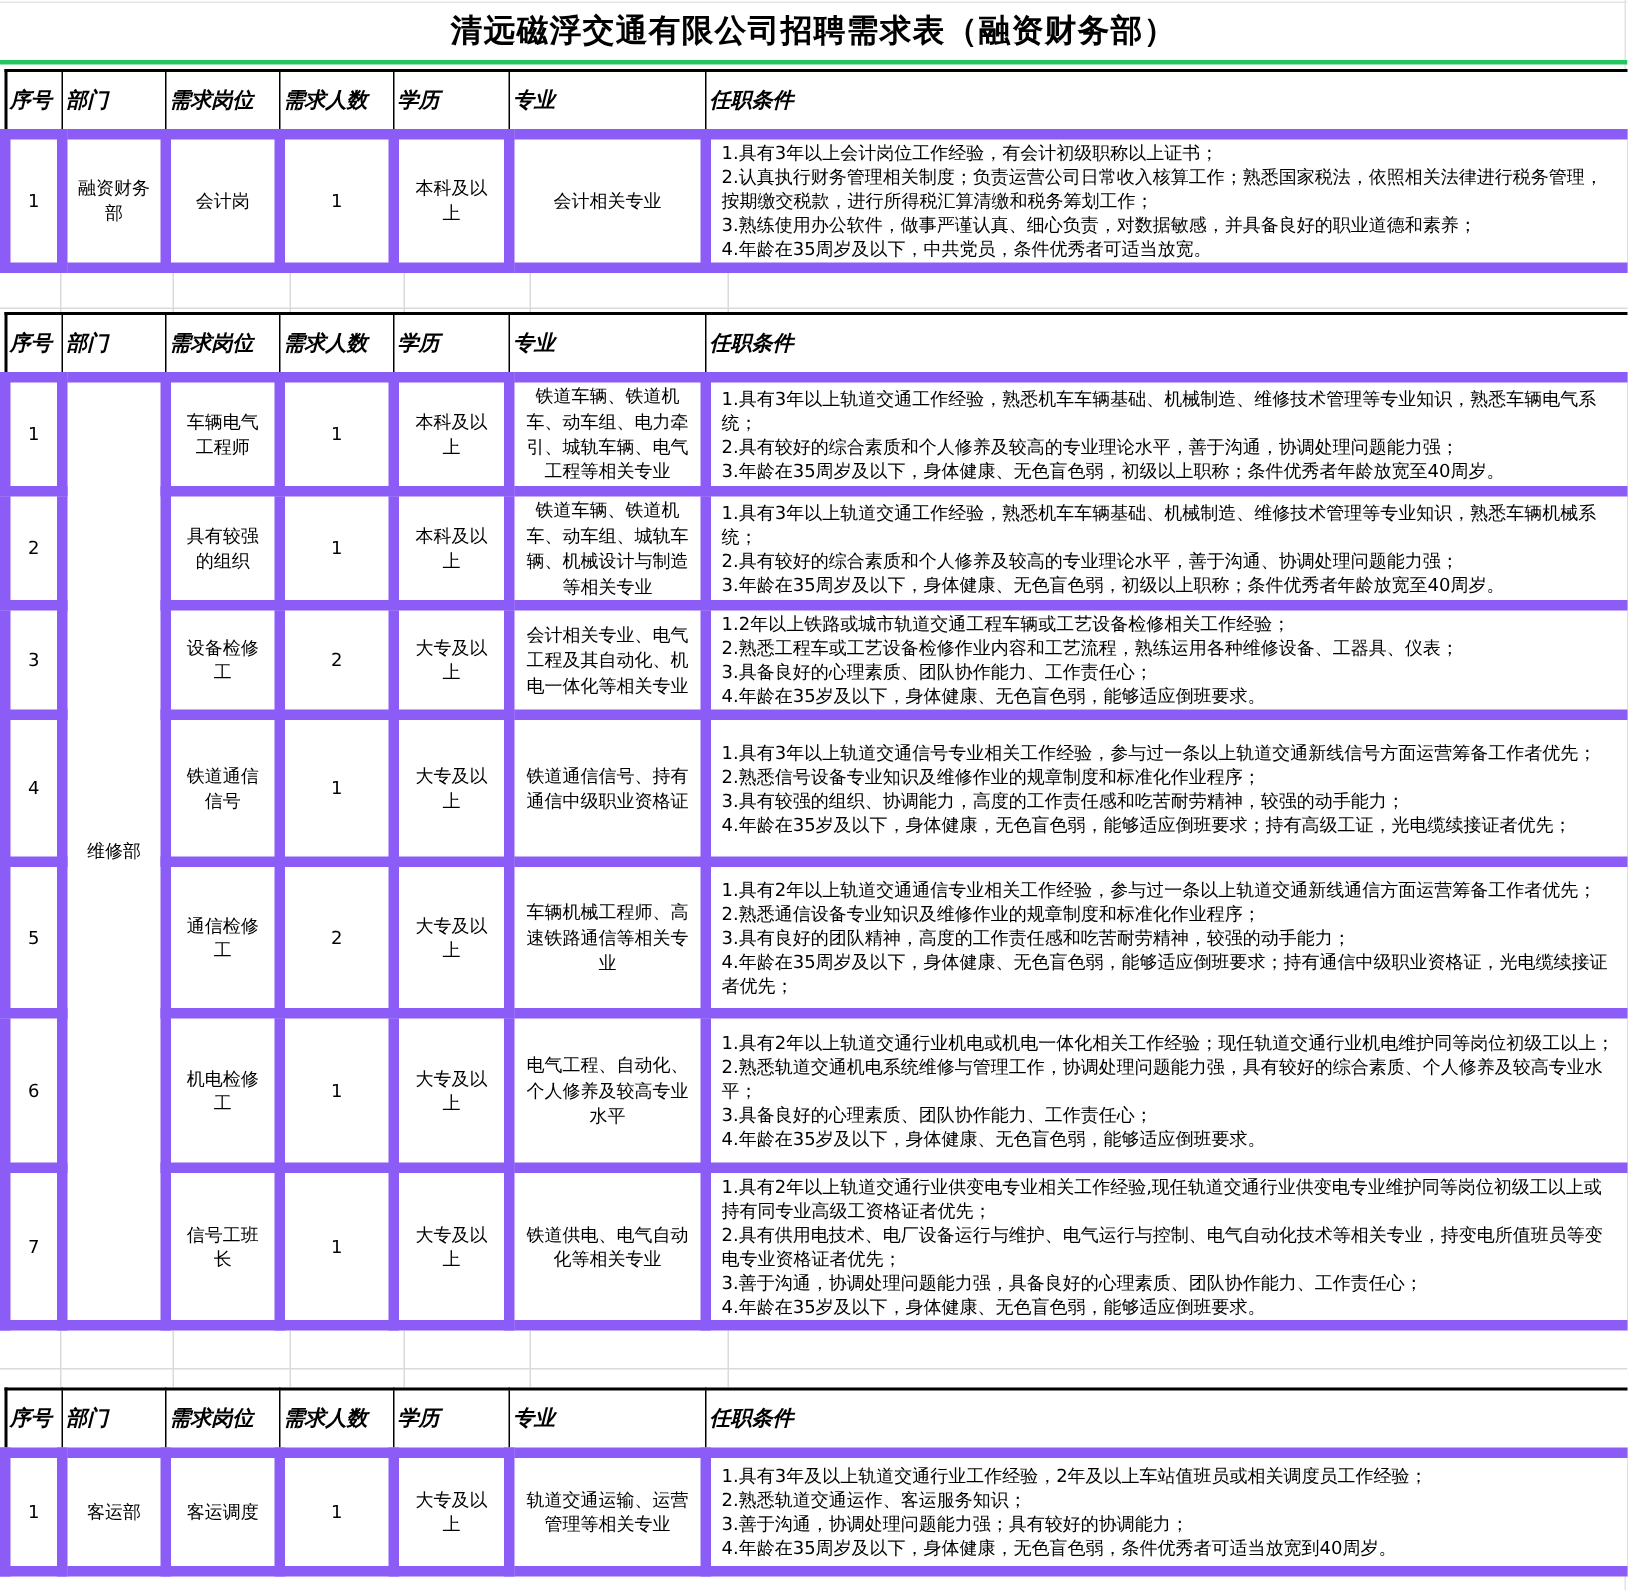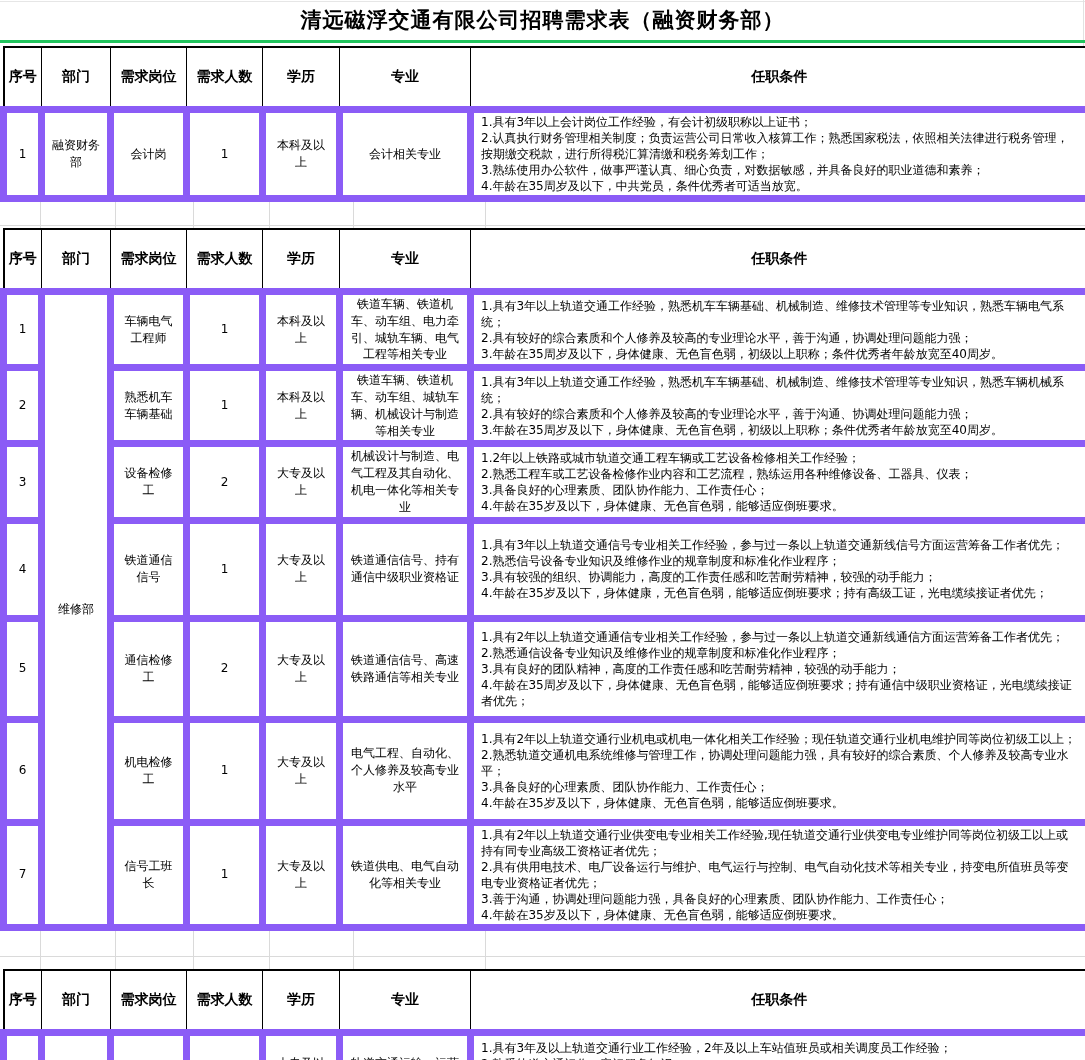--- a/index.html
+++ b/index.html
@@ -20,22 +20,22 @@
   .title.t2{height:42px;line-height:42px;}
   .title.t3{height:28px;line-height:30px;}
 
   table.sheet{
     position:relative;z-index:1;background:#fff;
     width:1085px;table-layout:fixed;border-collapse:collapse;
     border:2px solid #000;
   }
   table.sheet th{
     border:1px solid #000;border-bottom:2px solid #000;
-    font-size:14px;font-weight:bold;text-align:center;vertical-align:middle;
-    height:26px;padding:16px 2px;
+    font-size:14px;font-weight:bold;text-align:left;vertical-align:middle;
+    height:26px;padding:6px 2px;font-style:italic;
   }
   table.sheet td{
     border:7px solid #8b5cf6;font-size:12px;vertical-align:middle;
     padding:1px 7px;
   }
   td.c{text-align:center;line-height:1.4;}
   td.cond{
     text-align:left;white-space:pre-line;line-height:16px;padding:2px 5px;
   }
 
@@ -130,34 +130,34 @@
         <td class="c">车辆电气工程师</td>
         <td class="c">1</td>
         <td class="c">本科及以上</td>
         <td class="c">铁道车辆、铁道机车、动车组、电力牵引、城轨车辆、电气工程等相关专业</td>
         <td class="cond">1.具有3年以上轨道交通工作经验，熟悉机车车辆基础、机械制造、维修技术管理等专业知识，熟悉车辆电气系统；
 2.具有较好的综合素质和个人修养及较高的专业理论水平，善于沟通，协调处理问题能力强；
 3.年龄在35周岁及以下，身体健康、无色盲色弱，初级以上职称；条件优秀者年龄放宽至40周岁。</td>
       </tr>
       <tr style="height:75px">
         <td class="c">2</td>
-        <td class="c">熟悉机车车辆基础</td>
+        <td class="c">具有较强的组织</td>
         <td class="c">1</td>
         <td class="c">本科及以上</td>
         <td class="c">铁道车辆、铁道机车、动车组、城轨车辆、机械设计与制造等相关专业</td>
         <td class="cond">1.具有3年以上轨道交通工作经验，熟悉机车车辆基础、机械制造、维修技术管理等专业知识，熟悉车辆机械系统；
 2.具有较好的综合素质和个人修养及较高的专业理论水平，善于沟通、协调处理问题能力强；
 3.年龄在35周岁及以下，身体健康、无色盲色弱，初级以上职称；条件优秀者年龄放宽至40周岁。</td>
       </tr>
       <tr style="height:70px">
         <td class="c">3</td>
         <td class="c">设备检修工</td>
         <td class="c">2</td>
         <td class="c">大专及以上</td>
-        <td class="c">机械设计与制造、电气工程及其自动化、机电一体化等相关专业</td>
+        <td class="c">会计相关专业、电气工程及其自动化、机电一体化等相关专业</td>
         <td class="cond">1.2年以上铁路或城市轨道交通工程车辆或工艺设备检修相关工作经验；
 2.熟悉工程车或工艺设备检修作业内容和工艺流程，熟练运用各种维修设备、工器具、仪表；
 3.具备良好的心理素质、团队协作能力、工作责任心；
 4.年龄在35岁及以下，身体健康、无色盲色弱，能够适应倒班要求。</td>
       </tr>
       <tr style="height:98px">
         <td class="c">4</td>
         <td class="c">铁道通信信号</td>
         <td class="c">1</td>
         <td class="c">大专及以上</td>
@@ -165,21 +165,21 @@
         <td class="cond">1.具有3年以上轨道交通信号专业相关工作经验，参与过一条以上轨道交通新线信号方面运营筹备工作者优先；
 2.熟悉信号设备专业知识及维修作业的规章制度和标准化作业程序；
 3.具有较强的组织、协调能力，高度的工作责任感和吃苦耐劳精神，较强的动手能力；
 4.年龄在35岁及以下，身体健康，无色盲色弱，能够适应倒班要求；持有高级工证，光电缆续接证者优先；</td>
       </tr>
       <tr style="height:101px">
         <td class="c">5</td>
         <td class="c">通信检修工</td>
         <td class="c">2</td>
         <td class="c">大专及以上</td>
-        <td class="c">铁道通信信号、高速铁路通信等相关专业</td>
+        <td class="c">车辆机械工程师、高速铁路通信等相关专业</td>
         <td class="cond">1.具有2年以上轨道交通通信专业相关工作经验，参与过一条以上轨道交通新线通信方面运营筹备工作者优先；
 2.熟悉通信设备专业知识及维修作业的规章制度和标准化作业程序；
 3.具有良好的团队精神，高度的工作责任感和吃苦耐劳精神，较强的动手能力；
 4.年龄在35周岁及以下，身体健康、无色盲色弱，能够适应倒班要求；持有通信中级职业资格证，光电缆续接证者优先；</td>
       </tr>
       <tr style="height:103px">
         <td class="c">6</td>
         <td class="c">机电检修工</td>
         <td class="c">1</td>
         <td class="c">大专及以上</td>

